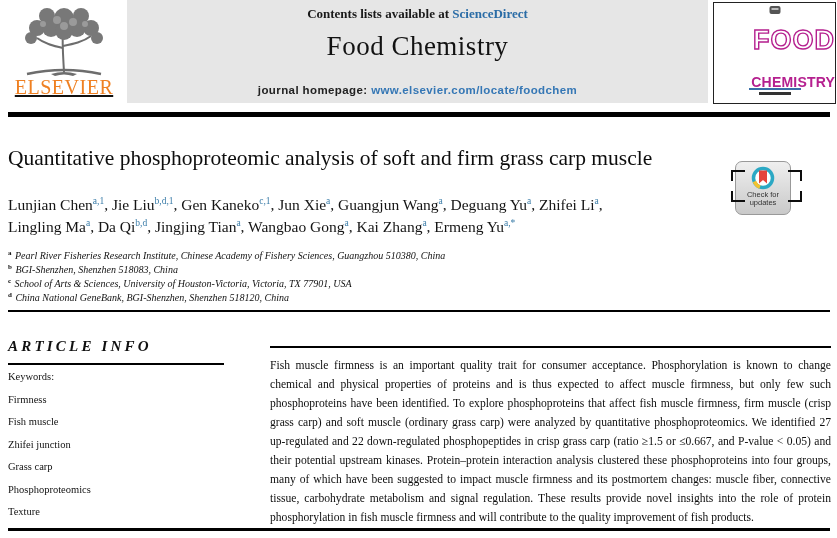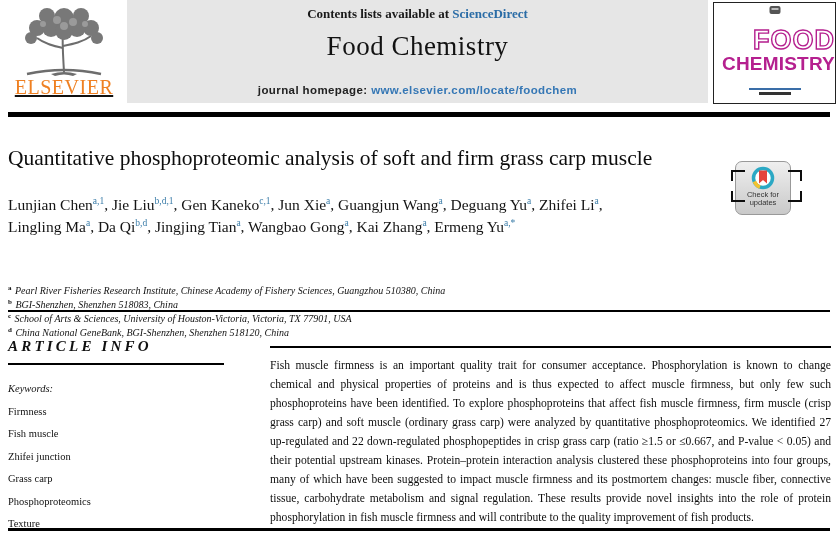--- a/index.html
+++ b/index.html
@@ -26,58 +26,58 @@
   .cover{position:absolute;left:713px;top:2px;width:121px;height:100px;background:#fff;
          border:1.5px solid #222;text-align:right;}
   .cover-emblem{position:absolute;top:3px;left:50%;transform:translateX(-50%);
                 width:11px;height:8px;background:#555;border-radius:2px;}
   .cover-emblem:after{content:"";position:absolute;left:2px;top:2px;width:7px;height:2px;background:#bbb;}
   .cover-food{position:absolute;top:22px;width:100%;font-family:"Liberation Sans",sans-serif;
               font-weight:bold;font-size:27px;letter-spacing:1px;color:#b5208f;}
   @supports (-webkit-text-stroke: 1px black){
     .cover-food{-webkit-text-stroke:1.4px #b5208f;color:transparent;}
   }
-  .cover-chem{position:absolute;top:50px;width:100%;font-family:"Liberation Sans",sans-serif;
-              font-weight:bold;font-size:19px;letter-spacing:.2px;color:#b5208f;}
+  .cover-chem{position:absolute;top:71px;width:100%;font-family:"Liberation Sans",sans-serif;
+              font-weight:bold;font-size:14px;letter-spacing:.2px;color:#b5208f;}
   .cover-bar-blue{position:absolute;bottom:13px;left:50%;transform:translateX(-50%);
                   width:52px;height:2px;background:#3a6ea8;}
   .cover-bar-dark{position:absolute;bottom:8px;left:50%;transform:translateX(-50%);
                   width:32px;height:3px;background:#333;}
 
   
   .top-bar{position:absolute;left:8px;top:112px;width:822px;height:5px;background:#000;}
   .mid-rule{position:absolute;left:8px;top:310px;width:822px;height:2px;background:#000;}
   .bottom-rule{position:absolute;left:8px;top:528px;width:822px;height:3px;background:#000;}
 
   
   .article-title{position:absolute;left:8px;top:146px;width:740px;font-size:21.5px;color:#0d0d0d;}
   .author-list{position:absolute;left:8px;top:194px;width:800px;font-size:15.5px;line-height:22px;color:#141414;}
   .auth-sup{font-size:9.5px;color:#3a7ca8;vertical-align:super;line-height:0;}
-  .affiliations{position:absolute;left:8px;top:249px;font-size:10px;line-height:14px;color:#111;margin-top:35px;}
+  .affiliations{position:absolute;left:8px;top:249px;font-size:10px;line-height:14px;color:#111;}
   .affil-line{font-style:italic;}
   .affil-sup{font-size:7px;vertical-align:super;line-height:0;font-style:normal;font-weight:bold;margin-right:1px;}
 
   
   .badge{position:absolute;left:735px;top:161px;width:54px;height:52px;border:1px solid #999;
          border-radius:7px;background:linear-gradient(#efefef,#c9c9c9);text-align:center;cursor:pointer;}
   .badge svg{display:block;margin:3px auto 0;}
   .badge-text{font-family:"Liberation Sans",sans-serif;font-size:7.5px;line-height:8px;color:#333;}
   .brackets{position:absolute;left:731px;top:170px;width:71px;height:32px;pointer-events:none;}
   .corner{position:absolute;width:12px;height:9px;border:0 solid #0d0d0d;}
   .corner.tl{left:0;top:0;border-top-width:2px;border-left-width:2px;}
   .corner.tr{right:0;top:0;border-top-width:2px;border-right-width:2px;}
   .corner.br{right:0;bottom:0;border-bottom-width:2px;border-right-width:2px;}
   .corner.bl{left:0;bottom:0;border-bottom-width:2px;border-left-width:2px;}
 
   
   .left-col{position:absolute;left:8px;top:338px;width:216px;}
   .right-col{position:absolute;left:270px;top:338px;width:561px;}
   .col-heading{font-size:15px;font-weight:600;letter-spacing:3.2px;color:#111;font-style:italic;}
   .head-rule{height:2px;background:#000;margin-top:8px;}
-  .keywords-label{margin-top:16px;font-style:italic;font-size:10.5px;line-height:15.5px;}
+  .keywords-label{margin-top:4px;font-size:10.5px;line-height:15.5px;}
   .keyword{font-size:10.5px;line-height:15.5px;margin-top:7px;}
   .abstract-text{margin-top:8px;font-size:11.6px;line-height:19px;text-align:justify;color:#0e0e0e;}
 </style>
 </head>
 <body>
 
 <div id="page">
 
   <div class="elsevier">
     <span>

